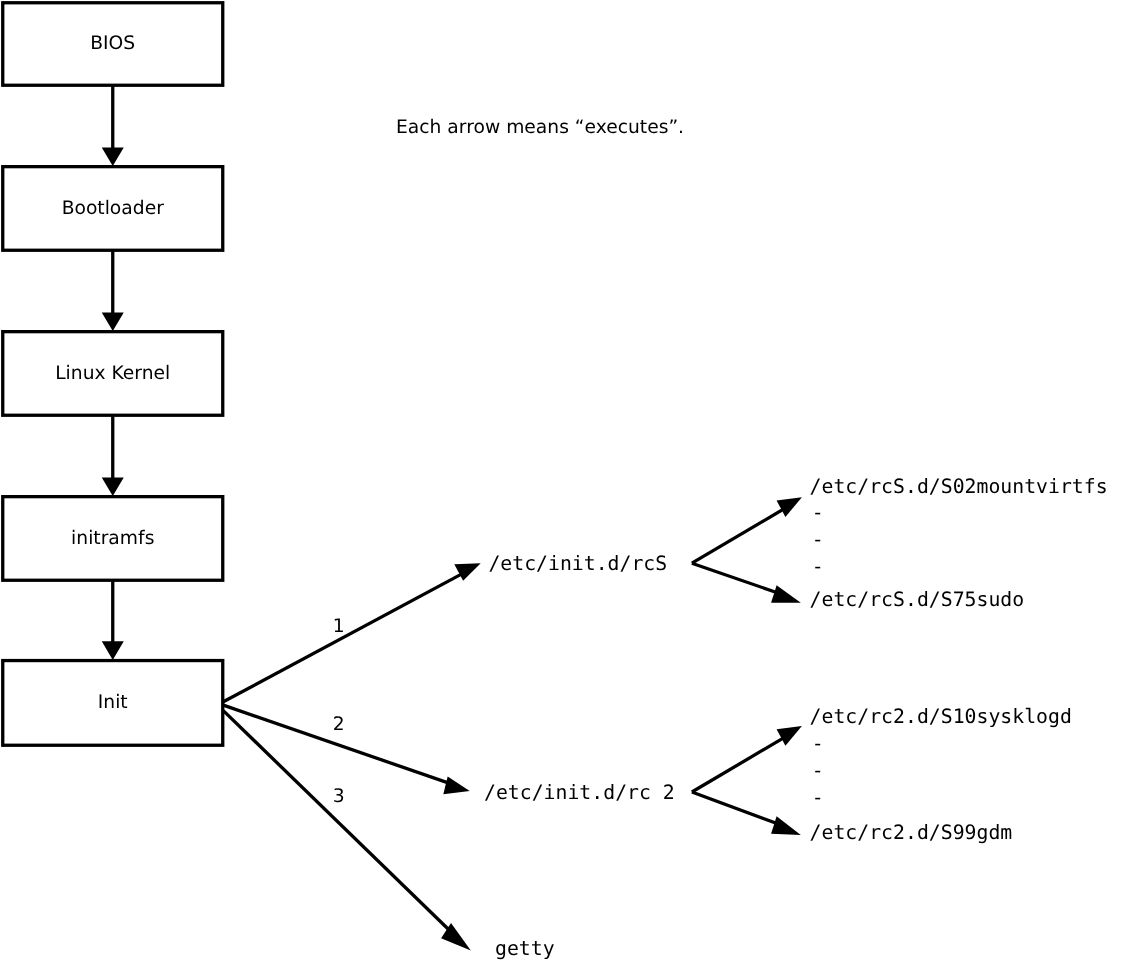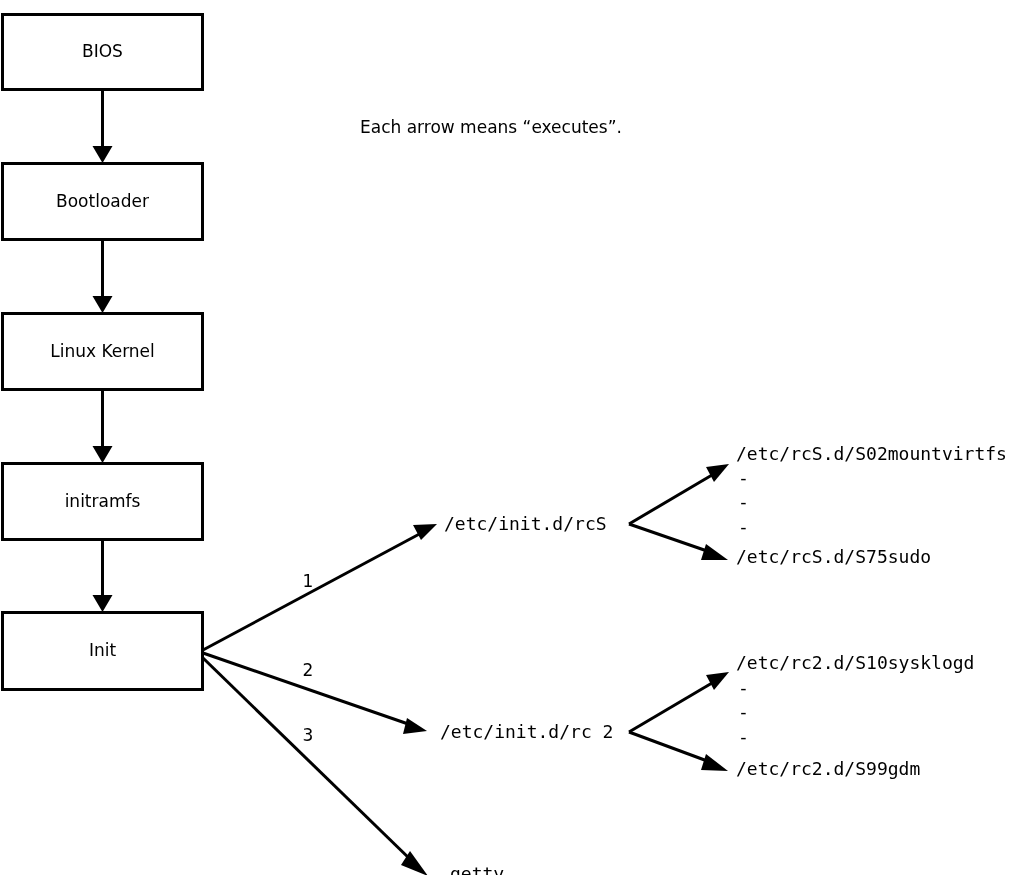--- a/index.html
+++ b/index.html
@@ -11,21 +11,21 @@
   body {
     width: 1024px;
     height: 875px;
     position: relative;
     overflow: hidden;
     font-family: "DejaVu Sans", sans-serif;
   }
   #diagram-root {
     position: absolute;
     left: 0;
-    top: 12px;
+    top: 0;
     width: 1024px;
     height: 663px;
   }
   svg.diagram-canvas {
     position: absolute;
     left: 0;
     top: 0;
     width: 1024px;
     height: 875px;
     display: block;

